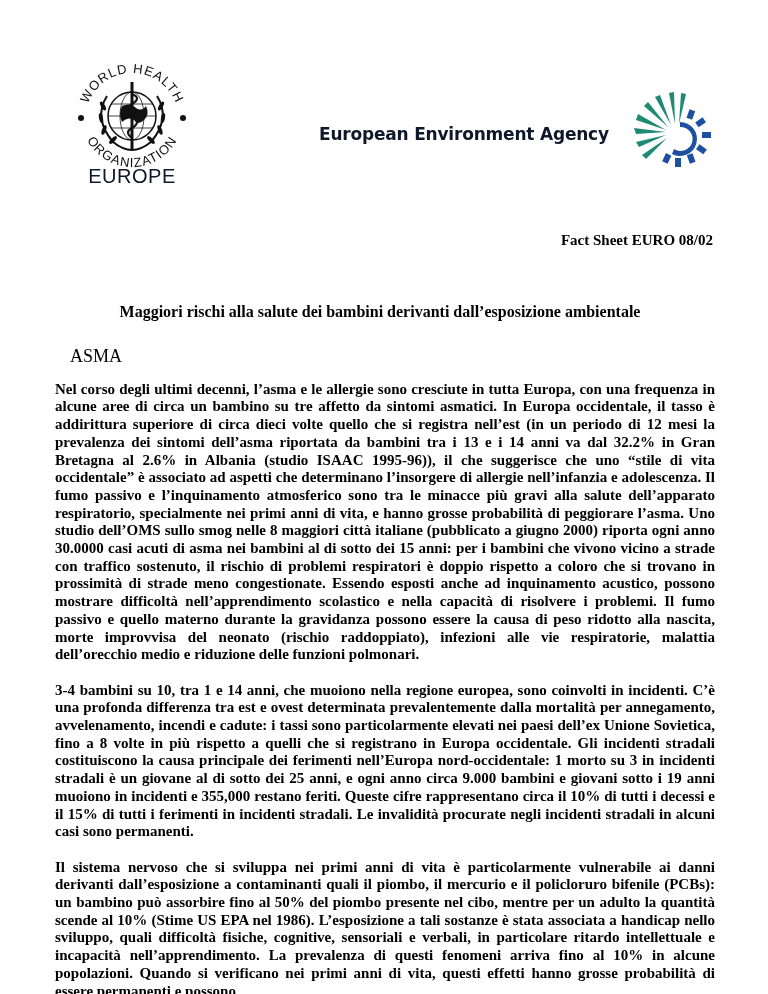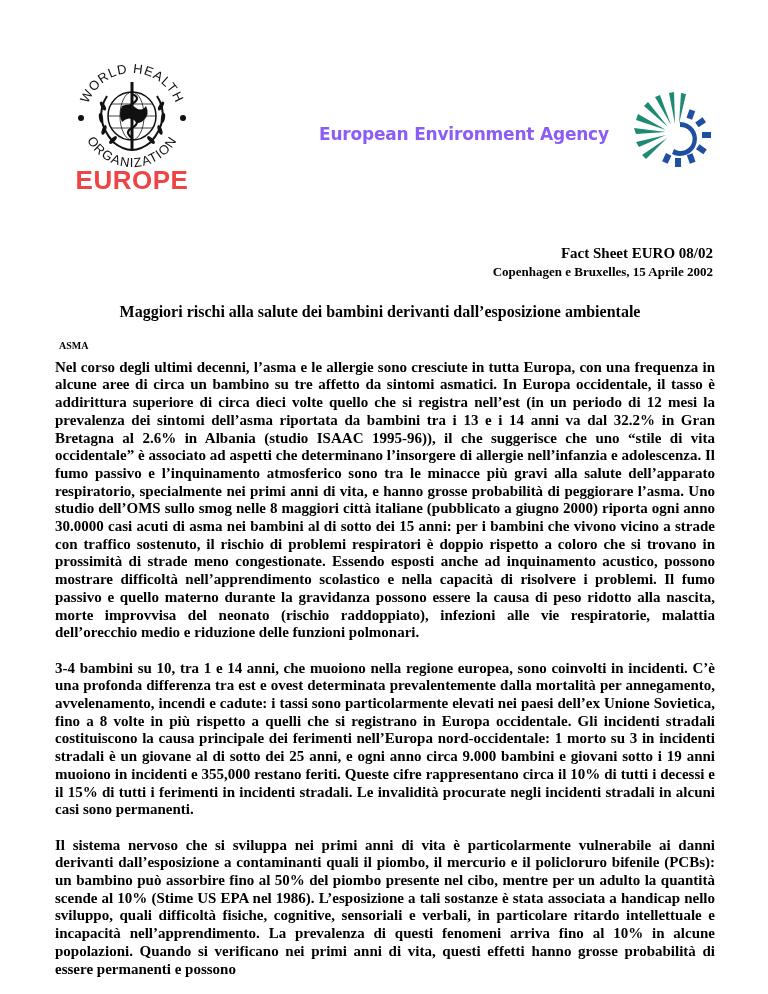--- a/index.html
+++ b/index.html
@@ -1,28 +1,28 @@
 <!DOCTYPE html>
 <html><head>
 <meta charset="utf-8">
 <style>
   html, body { margin:0; padding:0; background:#ffffff; }
   body { width:768px; height:994px; position:relative; overflow:hidden; font-family:"Liberation Serif", serif; color:#000; }
   .who-logo { position:absolute; left:62px; top:58px; width:140px; height:135px; }
   .who-emblem { position:absolute; left:5px; top:0; width:130px; height:110px; }
-  .who-europe { position:absolute; left:0; top:107px; width:140px; text-align:center; font-family:"Liberation Sans", sans-serif; font-size:26px; letter-spacing:0.5px; color:#ef4444;font-weight:bold; }
-  .eea-name { position:absolute; left:319px; top:124px; font-family:"DejaVu Sans", sans-serif; font-weight:bold; font-size:17px; letter-spacing:-0.2px; color:#8b5cf6; }
+  .who-europe { position:absolute; left:0; top:107px; width:140px; text-align:center; font-family:"Liberation Sans", sans-serif; font-size:20px; letter-spacing:0.5px; color:#0f172a; }
+  .eea-name { position:absolute; left:319px; top:124px; font-family:"DejaVu Sans", sans-serif; font-weight:bold; font-size:17px; letter-spacing:-0.2px; color:#0f172a; }
   .eea-logo { position:absolute; left:628px; top:92px; width:92px; height:80px; }
-  .factsheet { position:absolute; right:55px; top:230px; text-align:right; font-weight:bold;margin-top:13px; }
+  .factsheet { position:absolute; right:55px; top:230px; text-align:right; font-weight:bold; }
   .factsheet .id { font-size:15px; line-height:20px; }
   .factsheet .place { font-size:13px; line-height:17px; }
   .doc-title { position:absolute; left:0; width:760px; top:303px; text-align:center; font-weight:bold; font-size:16px; }
   .content { position:absolute; left:55px; top:333px; width:660px; font-size:15px; line-height:17.7px; text-align:justify; }
   .section { margin:0 0 17.7px 0; }
-  .section h2 { margin:4px; font-size:10px; font-weight:bold; line-height:17.7px; }
+  .section h2 { margin:15px; font-size:18px; font-weight:normal; line-height:17.7px; }
   .section p { margin:0;font-weight:bold; }
 </style>
 </head>
 <body>
 
 <div class="who-logo">
   <svg class="who-emblem" viewBox="0 0 130 110">
     <defs>
       <path id="arcTop" d="M 18 62 A 47 47 0 0 1 112 62"></path>
       <path id="arcBot" d="M 14 58 A 51 51 0 0 0 116 58"></path>
@@ -82,21 +82,20 @@
     <rect x="74" y="40" width="9" height="6"></rect>
     <rect x="70" y="53" width="6" height="9" transform="rotate(-55 73 57)"></rect>
     <rect x="60" y="62" width="6" height="9" transform="rotate(-20 63 66)"></rect>
     <rect x="47" y="66" width="6" height="9"></rect>
     <rect x="36" y="62" width="6" height="9" transform="rotate(25 39 66)"></rect>
   </g>
 </svg>
 
 <div class="factsheet">
   <div class="id">Fact Sheet EURO 08/02</div>
-  <div class="place">Copenhagen e Bruxelles, 15 Aprile 2002</div>
 </div>
 
 <div class="doc-title">Maggiori rischi alla salute dei bambini derivanti dall’esposizione ambientale</div>
 
 <div class="content">
   <div class="section">
     <h2>ASMA</h2>
     <p>Nel corso degli ultimi decenni, l’asma e le allergie sono cresciute in tutta Europa, con una frequenza in alcune aree di circa un bambino su tre affetto da sintomi asmatici. In Europa occidentale, il tasso è addirittura superiore di circa dieci volte quello che si registra nell’est (in un periodo di 12 mesi la prevalenza dei sintomi dell’asma riportata da bambini tra i 13 e i 14 anni va dal 32.2% in Gran Bretagna al 2.6% in Albania (studio ISAAC 1995-96)), il che suggerisce che uno “stile di vita occidentale” è associato ad aspetti che determinano l’insorgere di allergie nell’infanzia e adolescenza. Il fumo passivo e l’inquinamento atmosferico sono tra le minacce più gravi alla salute dell’apparato respiratorio, specialmente nei primi anni di vita, e hanno grosse probabilità di peggiorare l’asma. Uno studio dell’OMS sullo smog nelle 8 maggiori città italiane (pubblicato a giugno 2000) riporta ogni anno 30.0000 casi acuti di asma nei bambini al di sotto dei 15 anni: per i bambini che vivono vicino a strade con traffico sostenuto, il rischio di problemi respiratori è doppio rispetto a coloro che si trovano in prossimità di strade meno congestionate. Essendo esposti anche ad inquinamento acustico, possono mostrare difficoltà nell’apprendimento scolastico e nella capacità di risolvere i problemi. Il fumo passivo e quello materno durante la gravidanza possono essere la causa di peso ridotto alla nascita, morte improvvisa del neonato (rischio raddoppiato), infezioni alle vie respiratorie, malattia dell’orecchio medio e riduzione delle funzioni polmonari.</p>
   </div>
   <div class="section">

